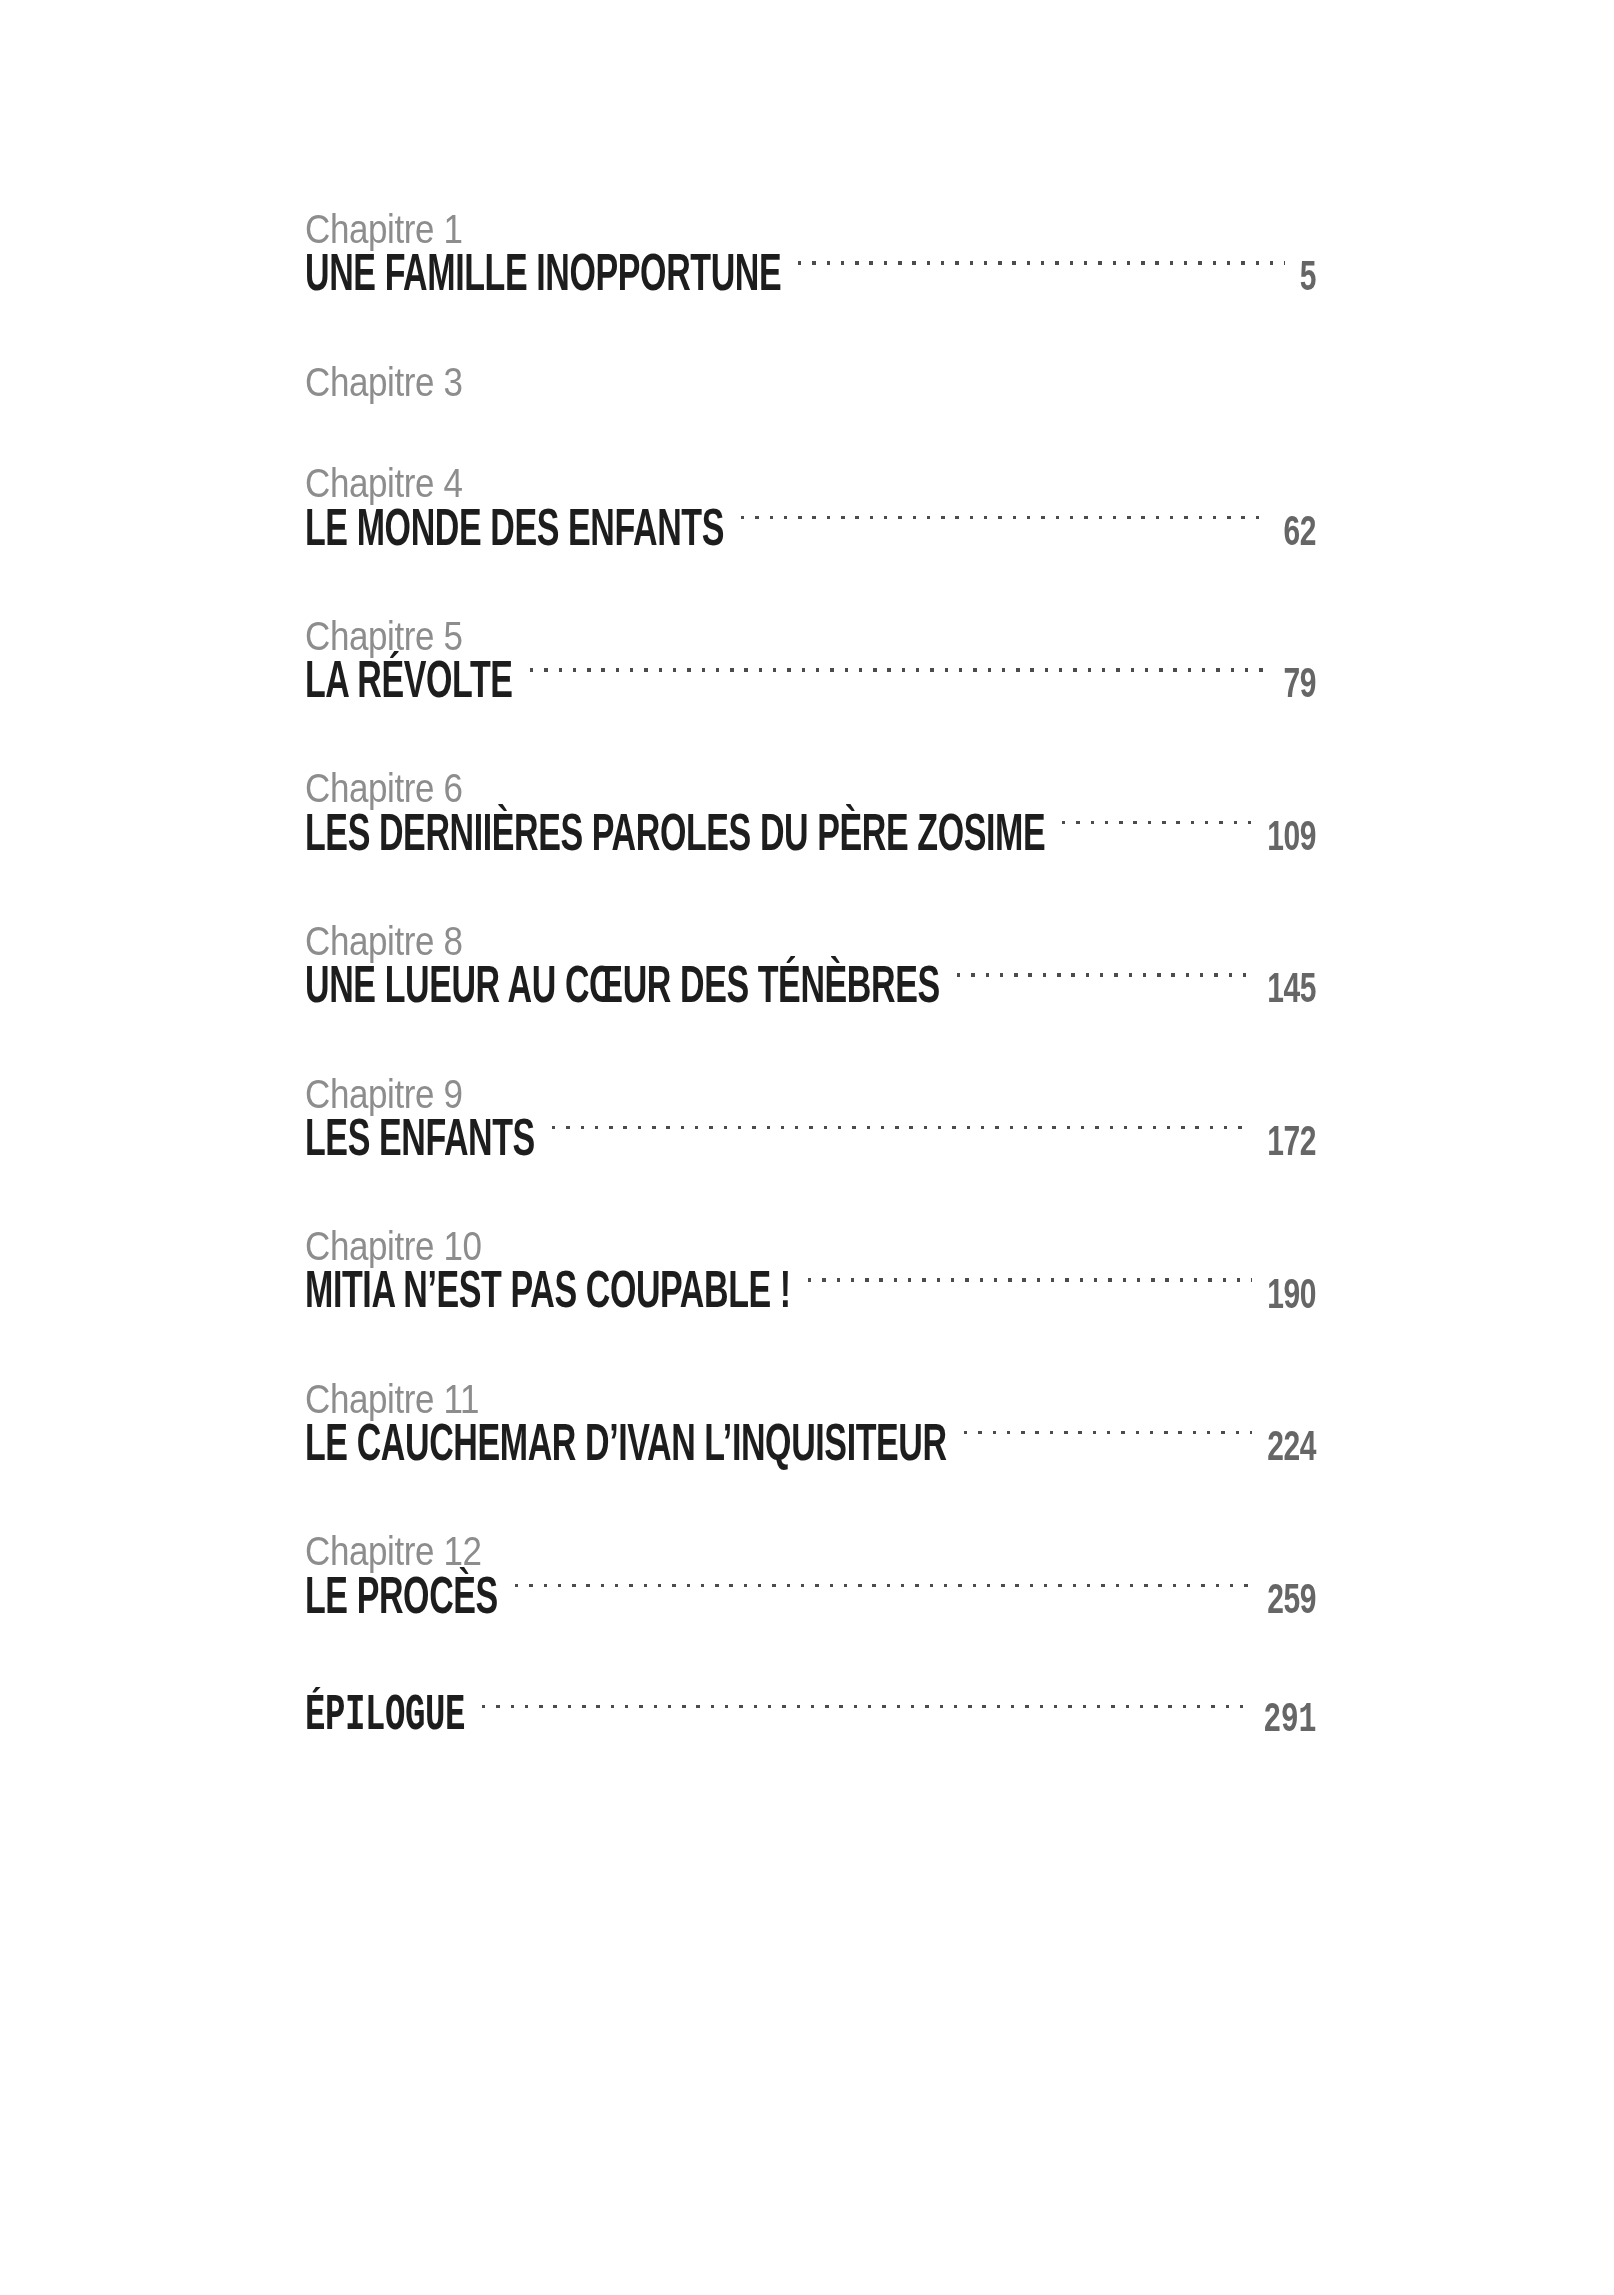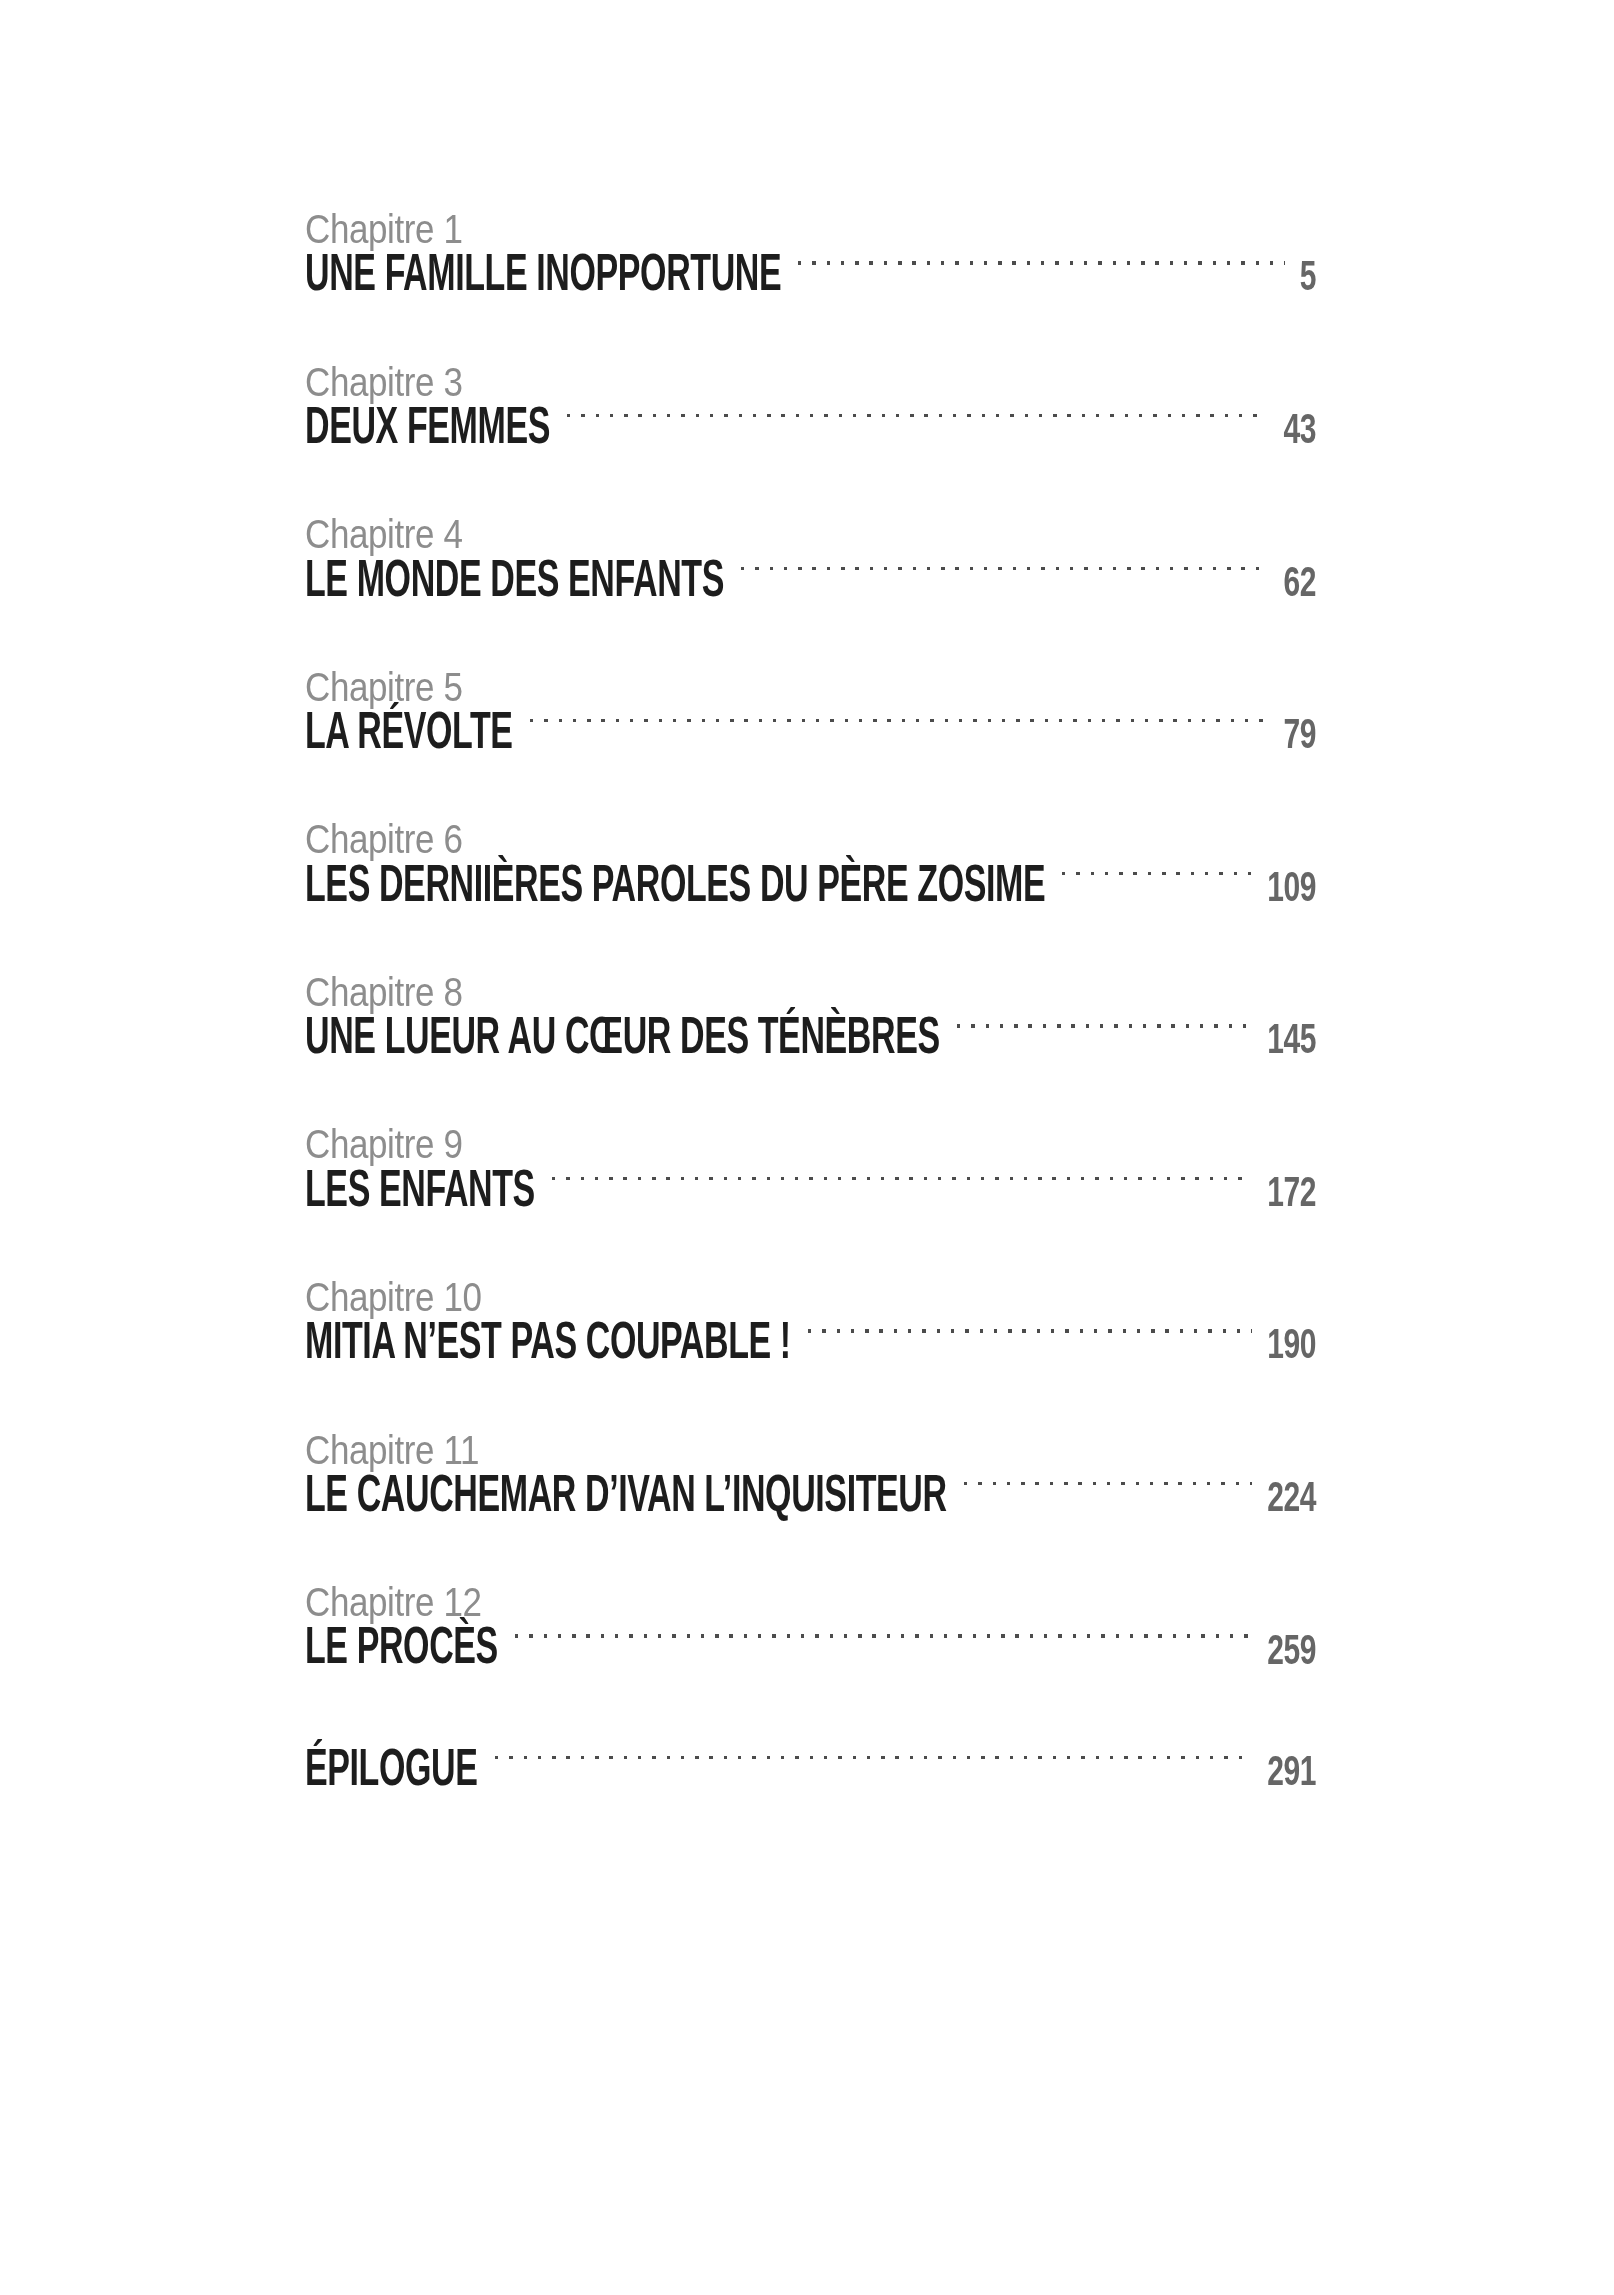--- a/index.html
+++ b/index.html
@@ -67,45 +67,41 @@
     font-size: 30px;
     line-height: 1.2;
     font-weight: 700;
     letter-spacing: -0.4px;
     color: #666666;
     transform: scaleY(1.4);
     transform-origin: right bottom;
   }
   .entry.epilogue {
     margin-top: 77px;
+    font-family: Liberation Mono, monospace;
   }
 </style>
 </head>
 <body>
 
 <div class="page">
   <div class="toc">
 
     <div class="entry">
       <span class="chapter-label">Chapitre 1</span>
       <div class="title-row">
         <span class="chapter-title">UNE FAMILLE INOPPORTUNE</span>
         <span class="dot-leader"></span>
         <span class="page-number">5</span>
       </div>
     </div>
 
 
     <div class="entry">
       <span class="chapter-label">Chapitre 3</span>
-      <div class="title-row">
-        <span class="chapter-title">DEUX FEMMES</span>
-        <span class="dot-leader"></span>
-        <span class="page-number">43</span>
-      </div>
     </div>
 
     <div class="entry">
       <span class="chapter-label">Chapitre 4</span>
       <div class="title-row">
         <span class="chapter-title">LE MONDE DES ENFANTS</span>
         <span class="dot-leader"></span>
         <span class="page-number">62</span>
       </div>
     </div>

